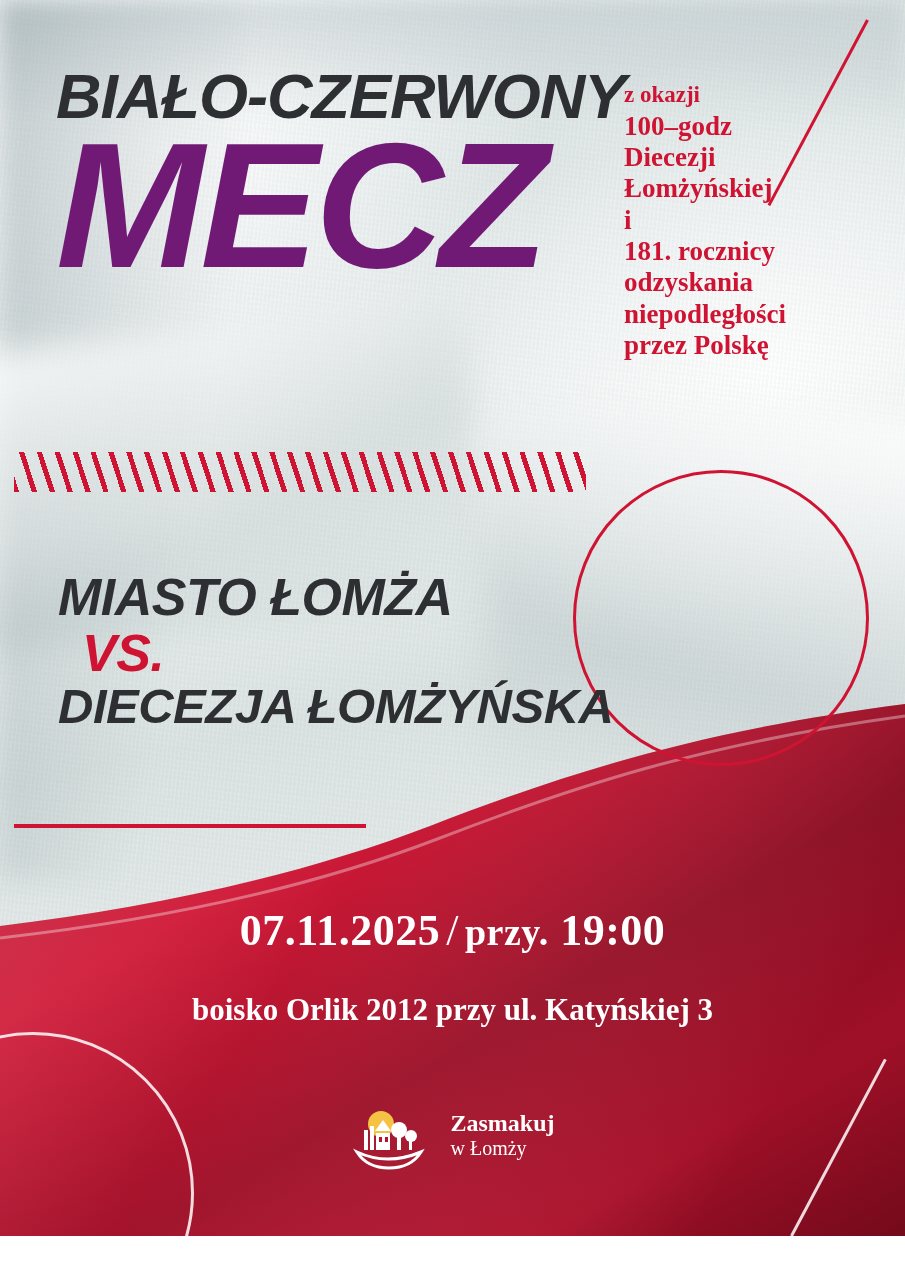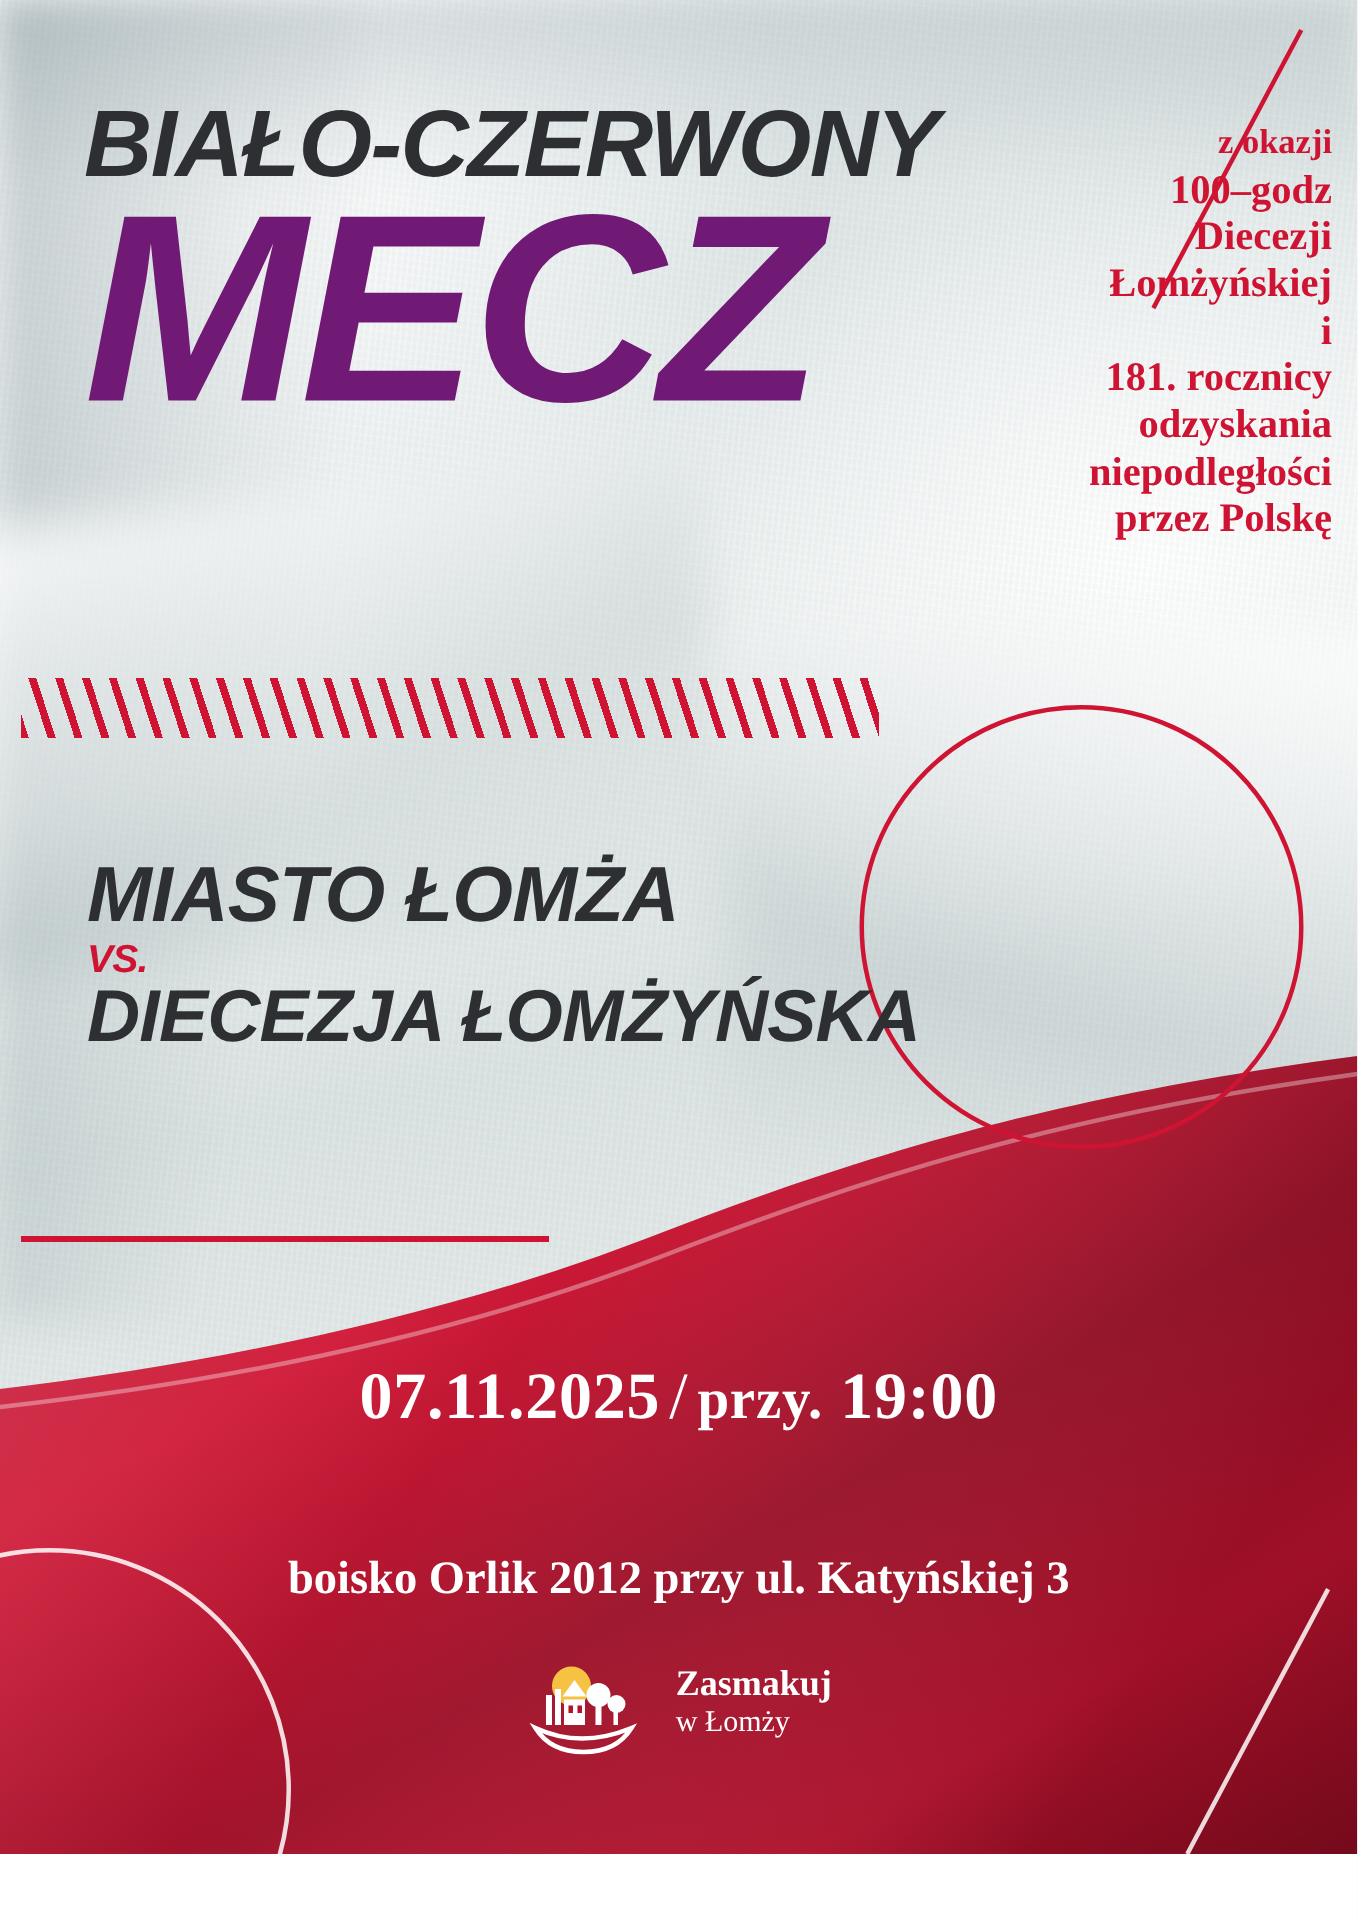--- a/index.html
+++ b/index.html
@@ -145,36 +145,37 @@
     font-family: "Liberation Serif", serif;
     font-weight: 700;
     font-size: 27px;
     line-height: 1.16;
   }
   .occasion .small {
     font-size: 23px;
     display: block;
     margin-bottom: 2px;
   }
-  .occasion span { display: block; text-align: right; }
+  .occasion span { display: block; }
 
   .teams {
     position: absolute;
     left: 58px; top: 570px;
     width: 700px;
     color: #2d2f33;
     font-weight: 800;
     font-style: italic;
     letter-spacing: -0.5px;
   }
   .team-a { font-size: 52px; line-height: 1.06; }
   .vs {
-    font-size: 26px;
+    font-size: 52px;
     line-height: 1.08;
     color: #cf1433;
+    margin-left: 24px;
   }
   .team-b { font-size: 49px; line-height: 1.06; }
 
   .datetime {
     position: absolute;
     left: 0; right: 0; top: 905px;
     text-align: center;
     color: #ffffff;
     font-family: "Liberation Serif", serif;
     font-weight: 700;
@@ -185,21 +186,20 @@
   .datetime .hour-label { font-size: 38px; }
 
   .venue {
     position: absolute;
     left: 0; right: 0; top: 992px;
     text-align: center;
     color: #ffffff;
     font-family: "Liberation Serif", serif;
     font-weight: 700;
     font-size: 31px;
-    margin-top: 42px;
   }
 
   
   .logo {
     position: absolute;
     left: 50%;
     bottom: 66px;
     transform: translateX(-50%);
     display: flex;
     align-items: center;

